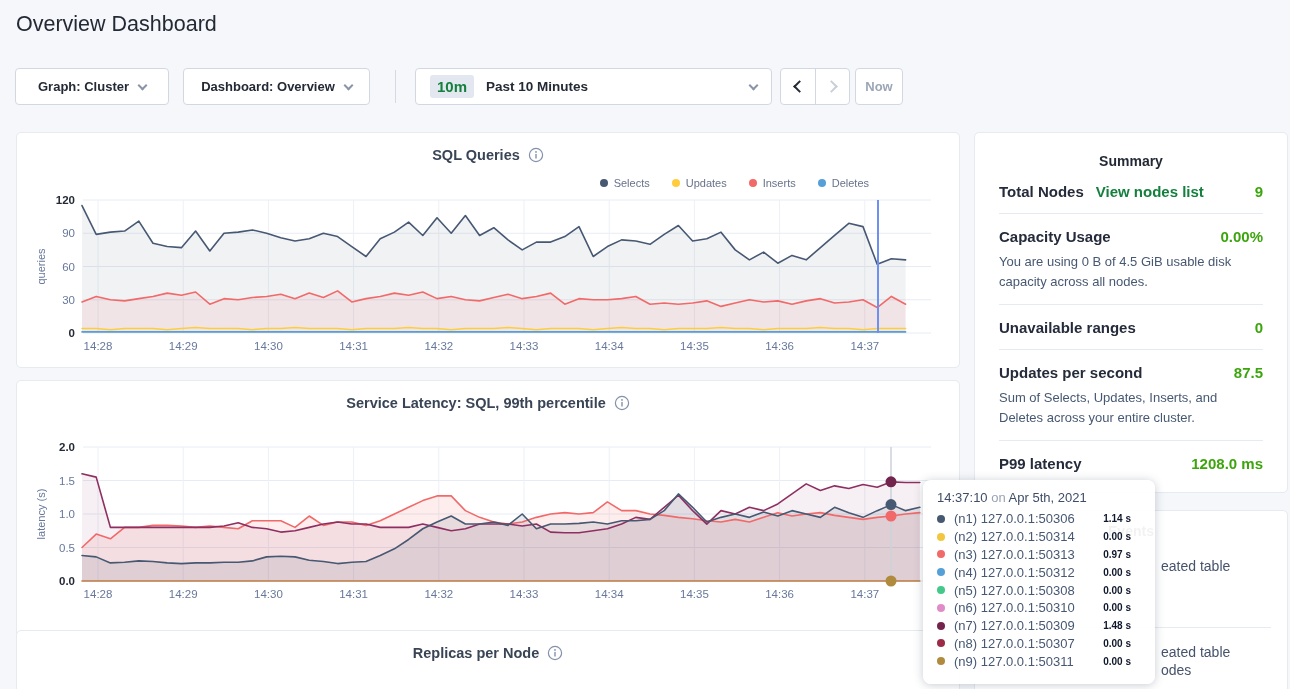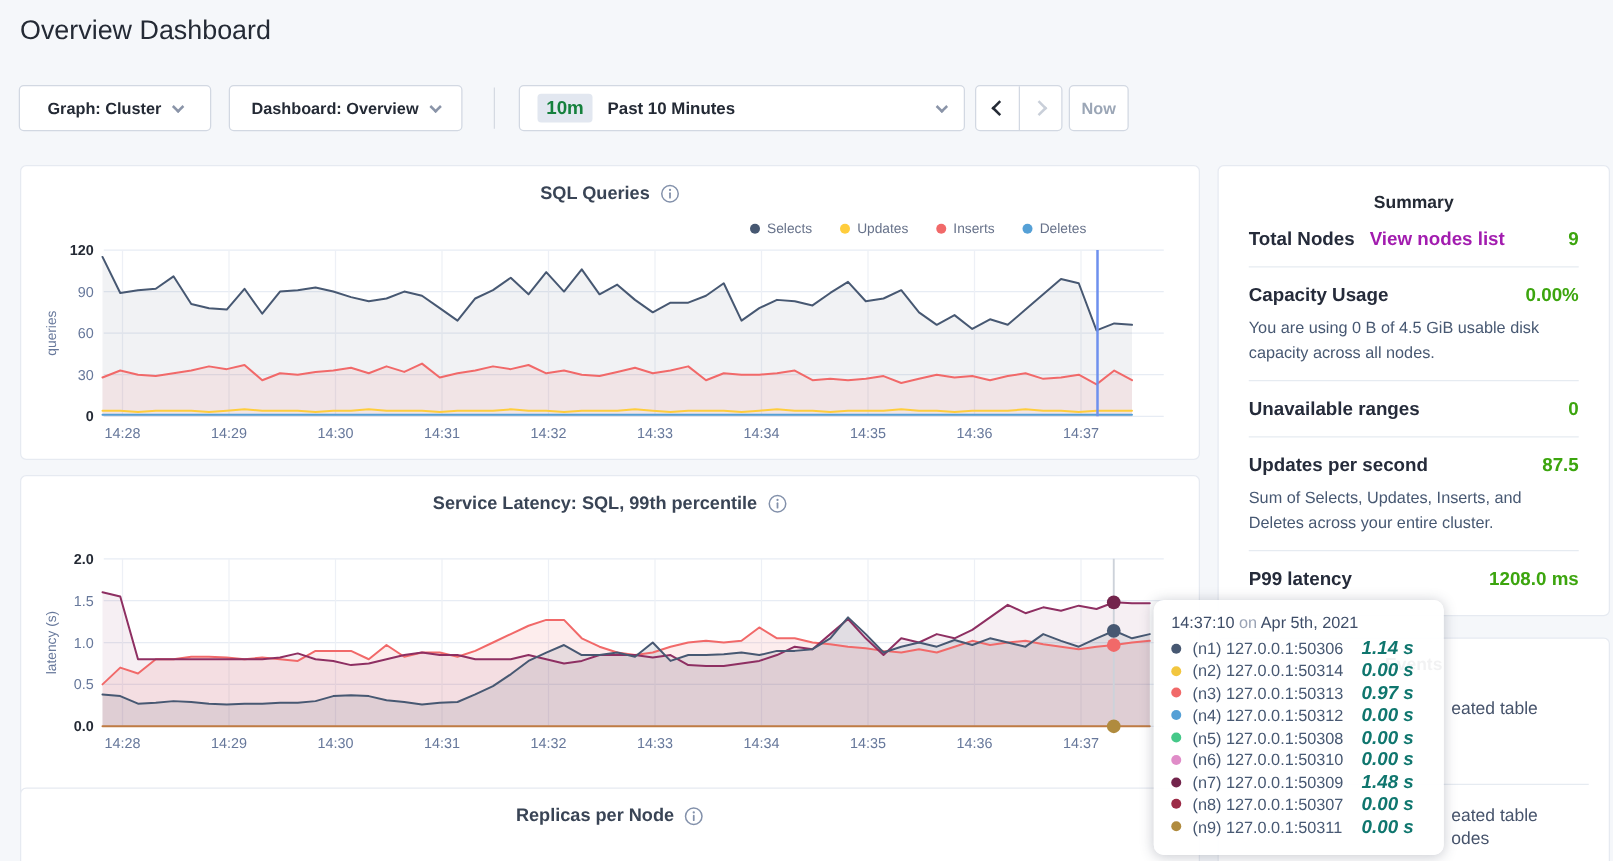--- a/index.html
+++ b/index.html
@@ -52,40 +52,40 @@
   .legend-dot { width:8px; height:8px; border-radius:50%; }
   .legend-label { font-size:11px; color:#67728a; }
   svg.chart { position:absolute; left:0; top:0; }
   
   .summary-card { left:974px; top:132px; width:314px; height:361px; padding:16px 24px 0; }
   .panel-title { text-align:center; font-size:14px; font-weight:bold; color:#242a35; padding-top:4px; }
   .sum-row { padding:14px 0 13px; border-bottom:1px solid #e6ebf1; }
   .sum-row:last-child { border-bottom:none; }
   .sum-head { display:flex; align-items:baseline; }
   .sum-label { font-size:15px; font-weight:bold; color:#252b3a; }
-  .sum-link { font-size:15px; font-weight:bold; color:#a21caf; margin-left:12px; cursor:pointer; }
+  .sum-link { font-size:15px; font-weight:bold; color:#15803d; margin-left:12px; cursor:pointer; }
   .sum-value { margin-left:auto; font-size:15px; font-weight:bold; color:#3ca50e; }
   .sum-desc { margin-top:7px; font-size:13px; color:#475872; line-height:1.5; }
   .events-card { left:974px; top:510px; width:314px; height:200px; }
   .events-divider { position:absolute; left:16px; right:16px; top:116px; height:1px; background:#e6ebf1; }
   .event-frag { position:absolute; font-size:14px; color:#46536b; white-space:nowrap; }
   .frag0 { left:186px; top:47px; }
   .frag1 { left:186px; top:133px; }
   .frag2 { left:186px; top:151px; }
   
   .tooltip { position:absolute; left:923px; top:480px; width:232px; height:204px;
              background:rgba(255,255,255,0.94); border-radius:8px;
              box-shadow:0 1px 10px rgba(60,70,90,0.28); z-index:50;
              padding:10px 14px 8px; }
   .tt-title { font-size:13px; color:#3e4d68; margin-bottom:5px; }
   .tt-title .tt-on { color:#9aa3b5; }
   .tt-row { display:flex; align-items:center; height:17.8px; padding-right:10px; }
   .tt-dot { width:8px; height:8px; border-radius:50%; margin-right:9px; flex:none; }
   .tt-label { font-size:13px; color:#475872; }
-  .tt-value { margin-left:auto; font-size:15px; font-weight:bold; color:#0f766e;font-style:italic; }
+  .tt-value { margin-left:auto; font-size:10px; font-weight:bold; color:#0f172a; }
   .info-icon { flex:none; cursor:pointer; }
 </style>
 </head>
 <body>
 
 <h1 class="page-title">Overview Dashboard</h1>
 
 <div class="ctl dd1">
   <span class="dd-label">Graph: Cluster</span>
   <span class="chev"></span>

